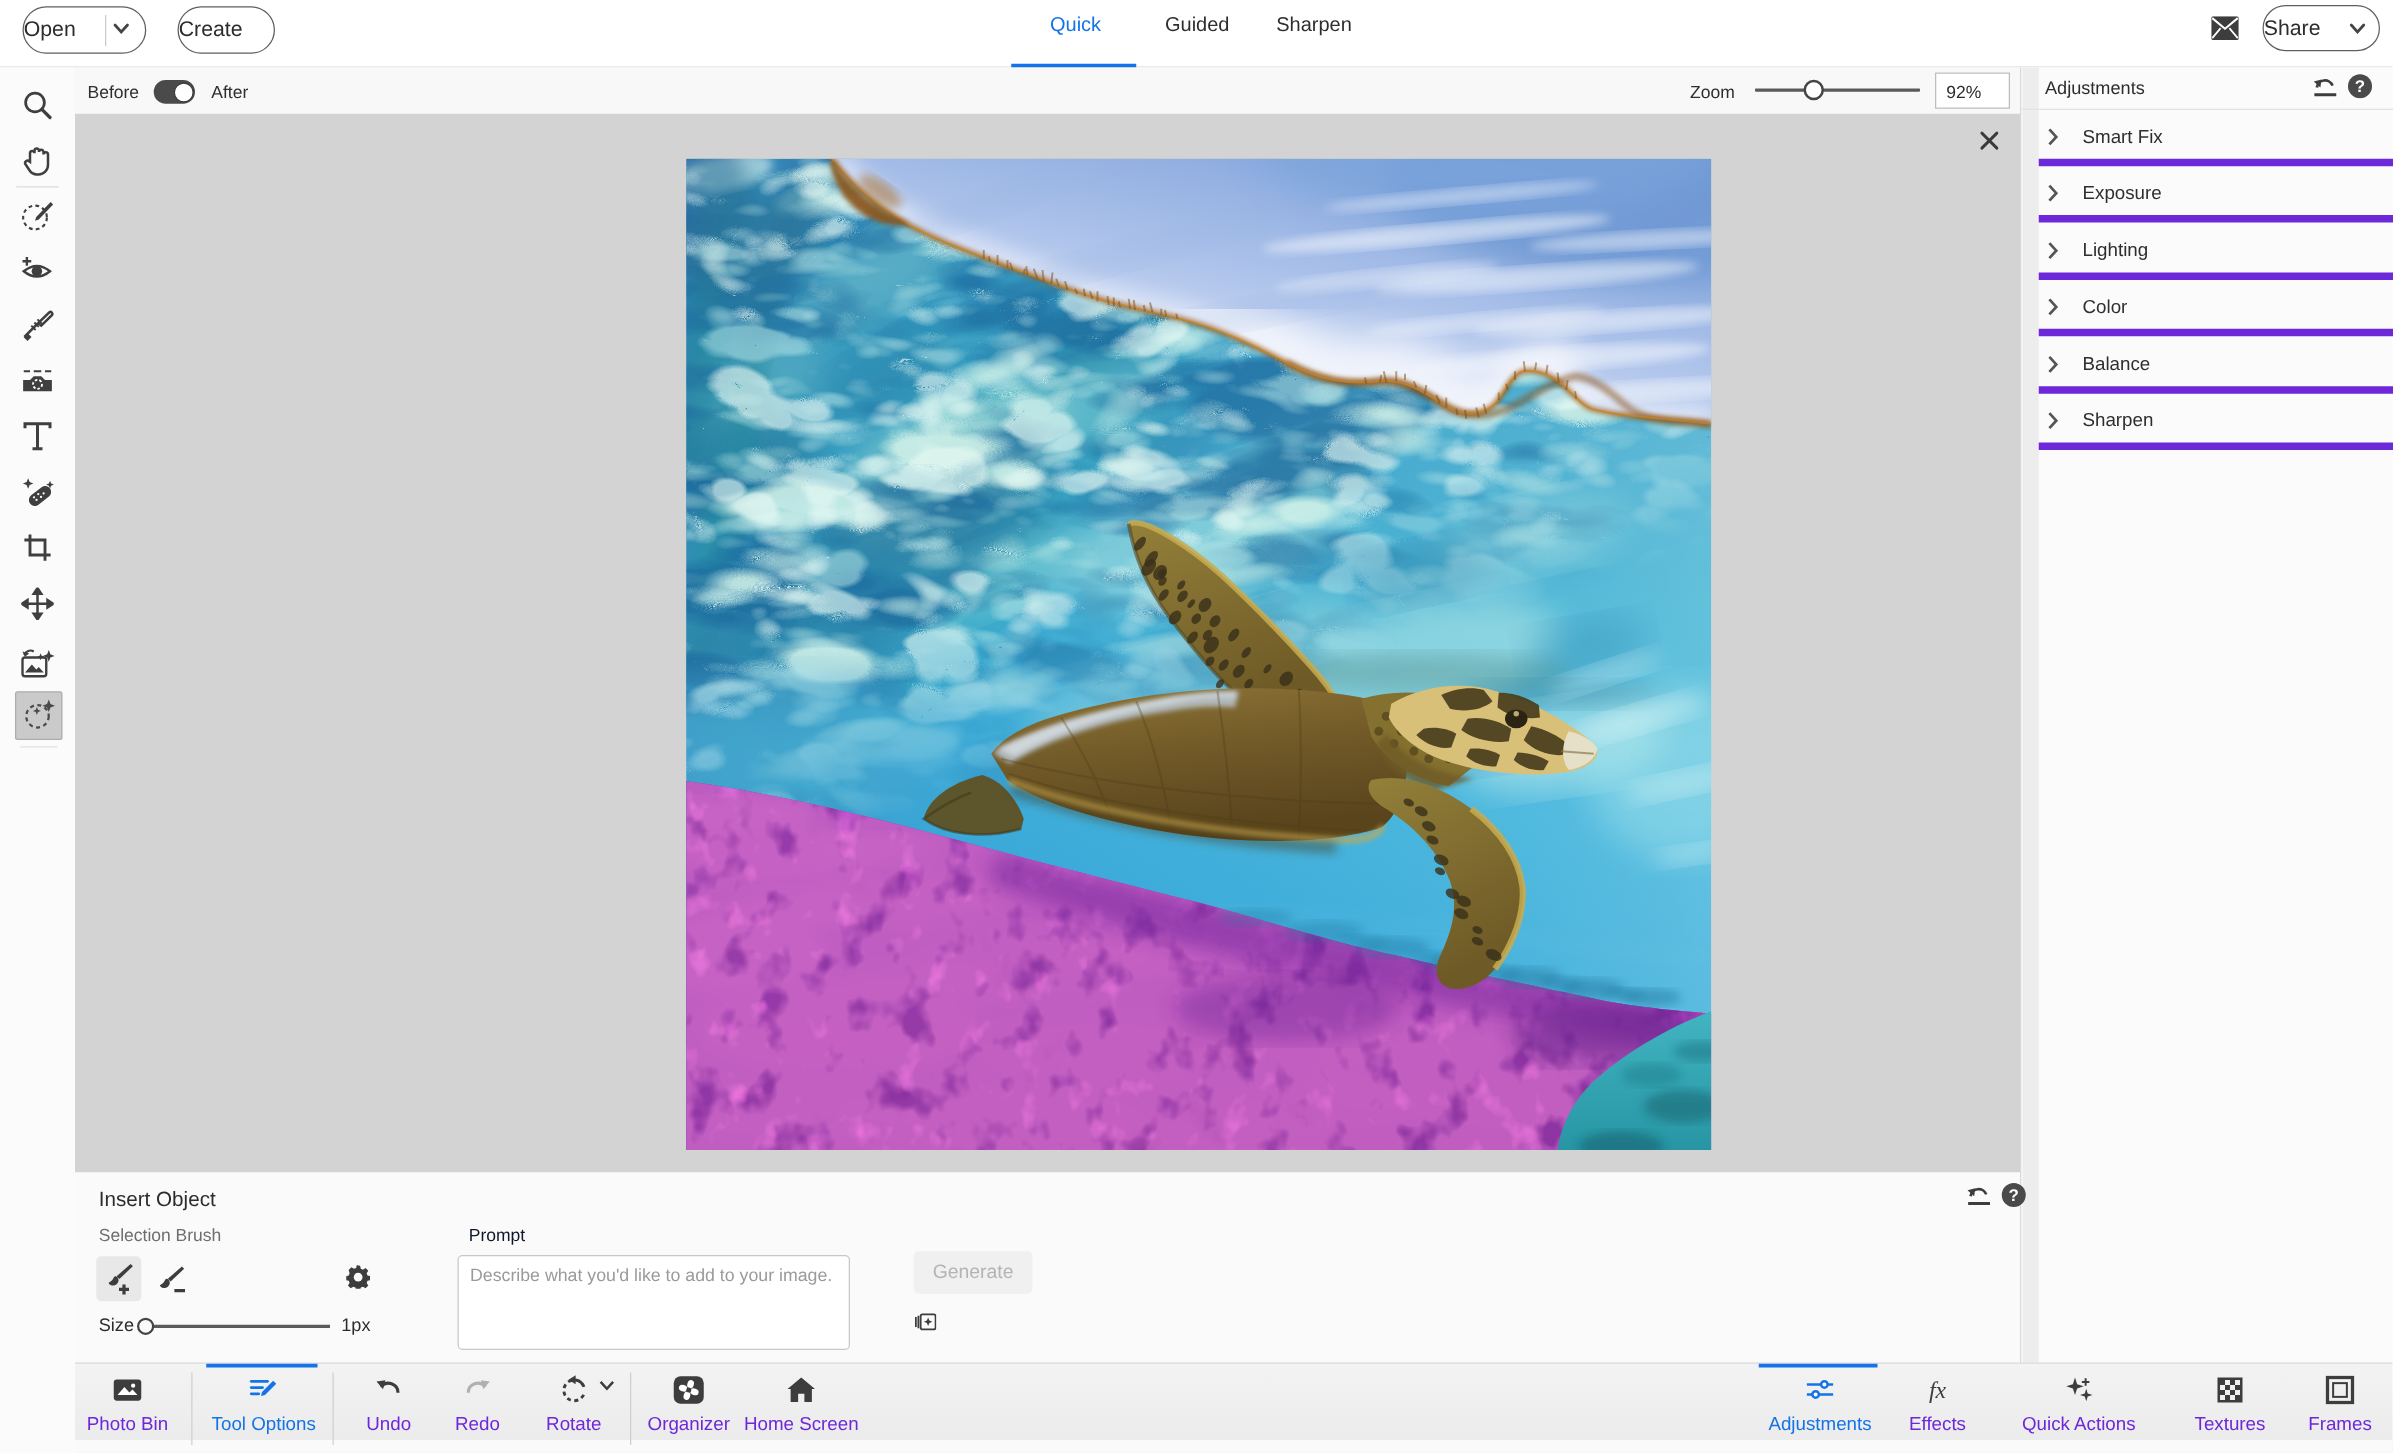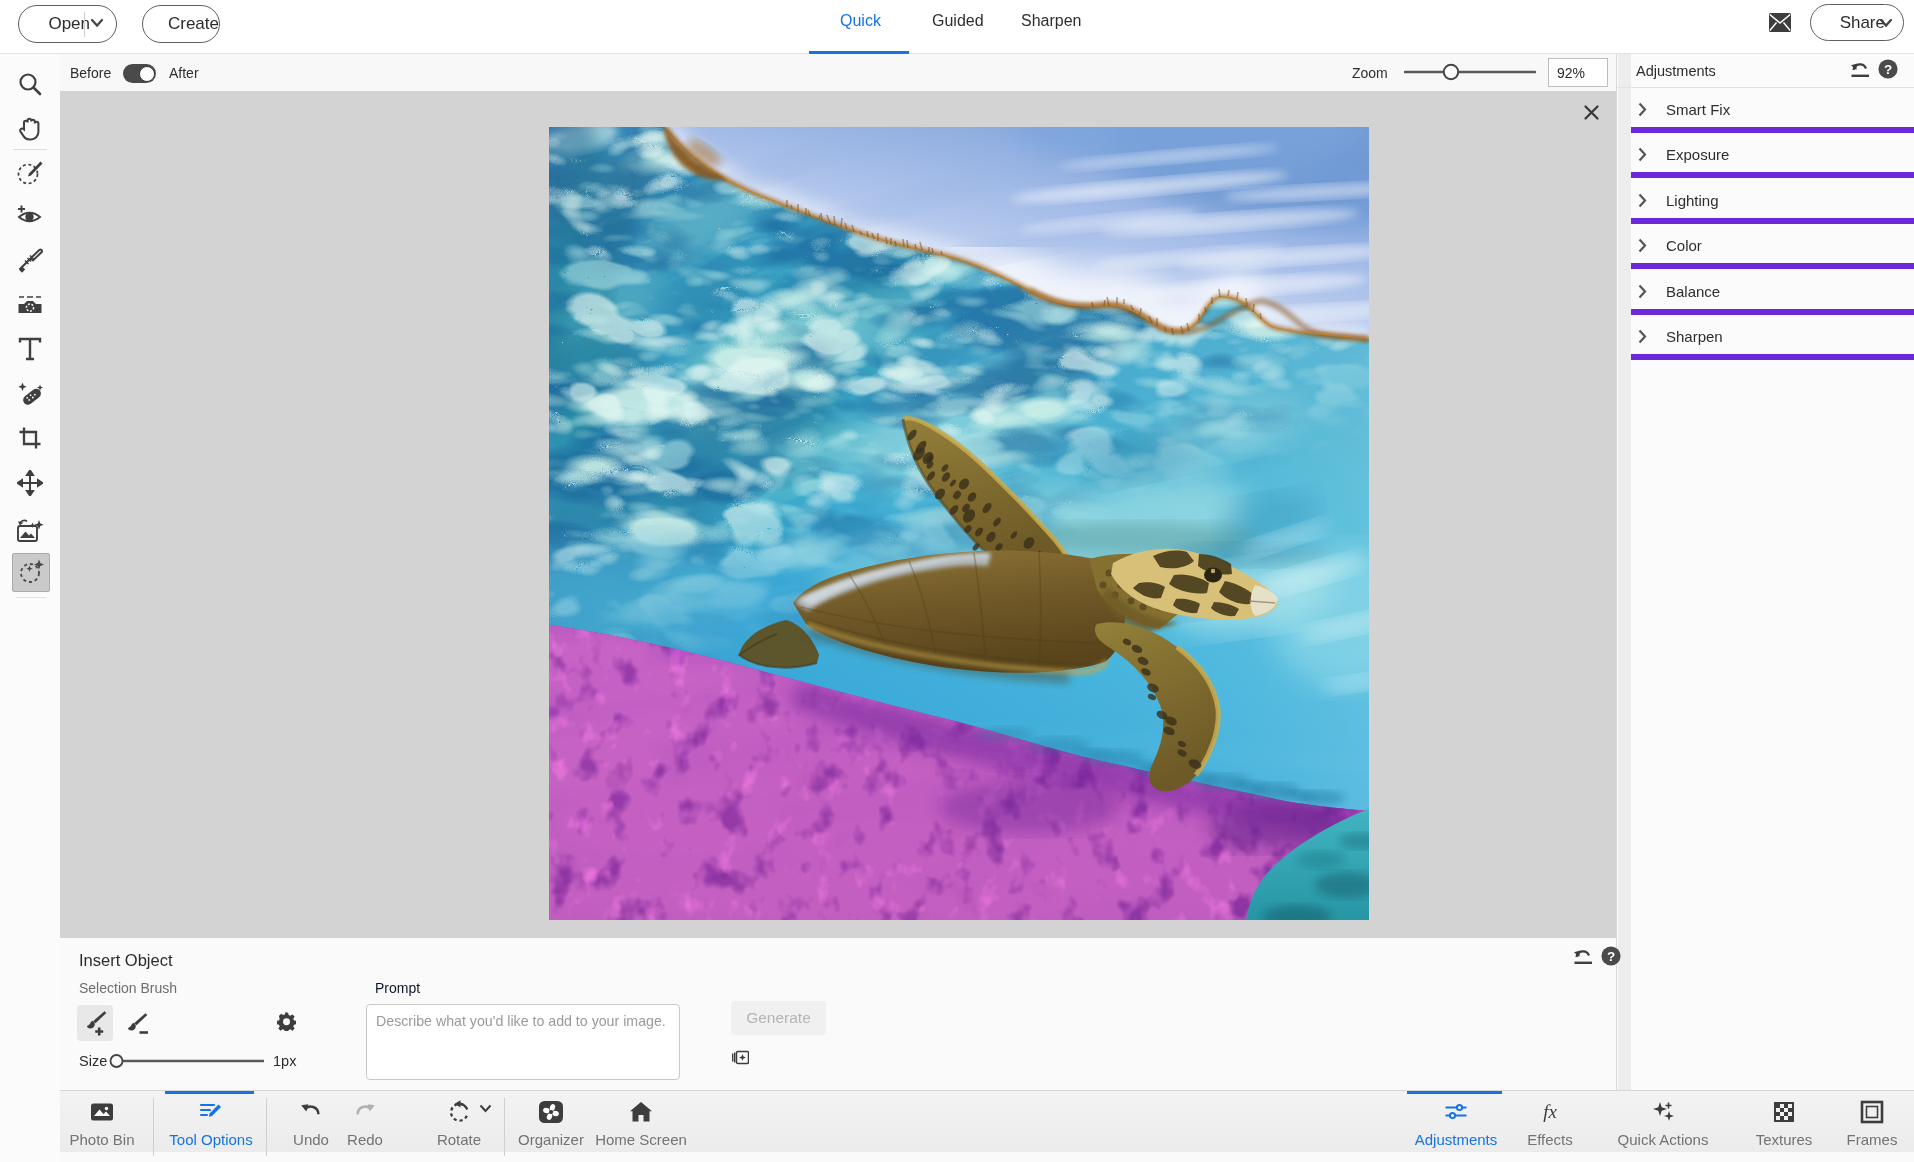--- a/index.html
+++ b/index.html
@@ -2,21 +2,21 @@
 <html><head>
 <meta charset="utf-8">
 <style>
   * { margin:0; padding:0; box-sizing:border-box; }
   html,body { width:1914px; height:1162px; overflow:hidden; background:#fff;
     font-family:"Liberation Sans", sans-serif; }
   .abs { position:absolute; }
   
   #topbar { left:0; top:0; width:1914px; height:54px; background:#fff; border-bottom:1px solid #e3e3e3; }
   .pill { position:absolute; border:1.5px solid #5f5f5f; border-radius:19px; background:#fff;
-          color:#2c2c2c; font-size:17px; display:flex; align-items:center; justify-content:flex-end; }
+          color:#2c2c2c; font-size:17px; display:flex; align-items:center; justify-content:flex-start; }
   #btnOpen { left:18px; top:5px; width:99px; height:38px; }
   #btnCreate { left:142px; top:5px; width:78px; height:38px; }
   #btnShare { left:1810px; top:4px; width:94px; height:37px; }
   .vdiv { position:absolute; width:1px; background:#ccc; }
   .tab { position:absolute; top:12px; font-size:16px; color:#2e2e2e; }
   #tabQuick { color:#1473e6; }
   #tabUnderline { position:absolute; left:809px; top:51px; width:100px; height:3px; background:#1473e6; }
   
   #ltool { left:0; top:54px; width:60px; height:1108px; background:#fbfbfb; }
   
@@ -46,21 +46,21 @@
   #promptlbl { position:absolute; left:315px; top:42px; font-size:14px; color:#0f172a; }
   #parea { position:absolute; left:306px; top:66px; width:314px; height:76px; background:#fff; border:1px solid #c8c8c8; border-radius:4px;
            font-size:14.2px; color:#9a9a9a; padding:8px 9px; line-height:1.25; white-space:nowrap; overflow:hidden; }
   #genbtn { position:absolute; left:671px; top:63px; width:95px; height:34px; background:#f0f0f0; border-radius:4px;
             color:#b4b4b4; font-size:15.5px; display:flex; align-items:center; justify-content:center; }
   
   #taskbar { left:60px; top:1090px; width:1854px; height:72px;
              background:linear-gradient(#f3f3f3,#eaeaea); border-top:1px solid #d6d6d6; }
   #tbleft { left:0px; top:1090px; width:60px; height:72px; background:#fbfbfb; }
   .titem { position:absolute; top:0; height:72px; text-align:center; }
-  .titem .lbl { position:absolute; left:0; top:40px; width:100%; font-size:15px; color:#737373; }
+  .titem .lbl { position:absolute; left:0; top:40px; width:100%; font-size:15px; color:#6d28d9; }
   .titem .ic { position:absolute; top:8px; left:50%; transform:translateX(-50%); width:26px; height:26px; }
   .blue { color:#1473e6 !important; }
   .tind { position:absolute; height:3px; background:#1473e6; top:0px; }
   .tdiv { position:absolute; top:7px; height:58px; width:1px; background:#cfcfcf; }
   svg { display:block; }
 </style>
 </head>
 <body>
 
 <div id="topbar" class="abs">
@@ -705,21 +705,21 @@
         <path d="M20.5 5.5 L23 8 L14 17 L10.8 17.8 L11.6 14.5 Z" fill="#1473e6"></path>
       </svg>
     </div>
   <div class="titem" style="left:276px;width:70px">
       <span class="lbl">Undo</span>
     <svg class="ic" viewBox="0 0 26 26">
         <path d="M6.8 10.5 A 7.6 7.6 0 0 1 20.4 15.2" fill="none" stroke="#3d3d3d" stroke-width="2.5"></path>
         <path d="M3.2 6.2 L10.3 5.2 L8.4 12.4 Z" fill="#3d3d3d"></path>
       </svg>
     </div>
-  <div class="titem" style="left:330px;width:70px">
+  <div class="titem" style="left:347px;width:70px">
       <span class="lbl">Redo</span>
     <svg class="ic" viewBox="0 0 26 26">
         <path d="M19.2 10.5 A 7.6 7.6 0 0 0 5.6 15.2" fill="none" stroke="#b0b0b0" stroke-width="2.5"></path>
         <path d="M22.8 6.2 L15.7 5.2 L17.6 12.4 Z" fill="#b0b0b0"></path>
       </svg>
     </div>
   <div class="titem" style="left:419px;width:80px">
       <span class="lbl">Rotate</span>
     <svg class="ic" viewBox="0 0 26 26">
         <path d="M21.2 10.5 A 8.3 8.3 0 1 0 21.3 15.8" fill="none" stroke="#3d3d3d" stroke-width="2.3" stroke-dasharray="3.2 2.8"></path>

